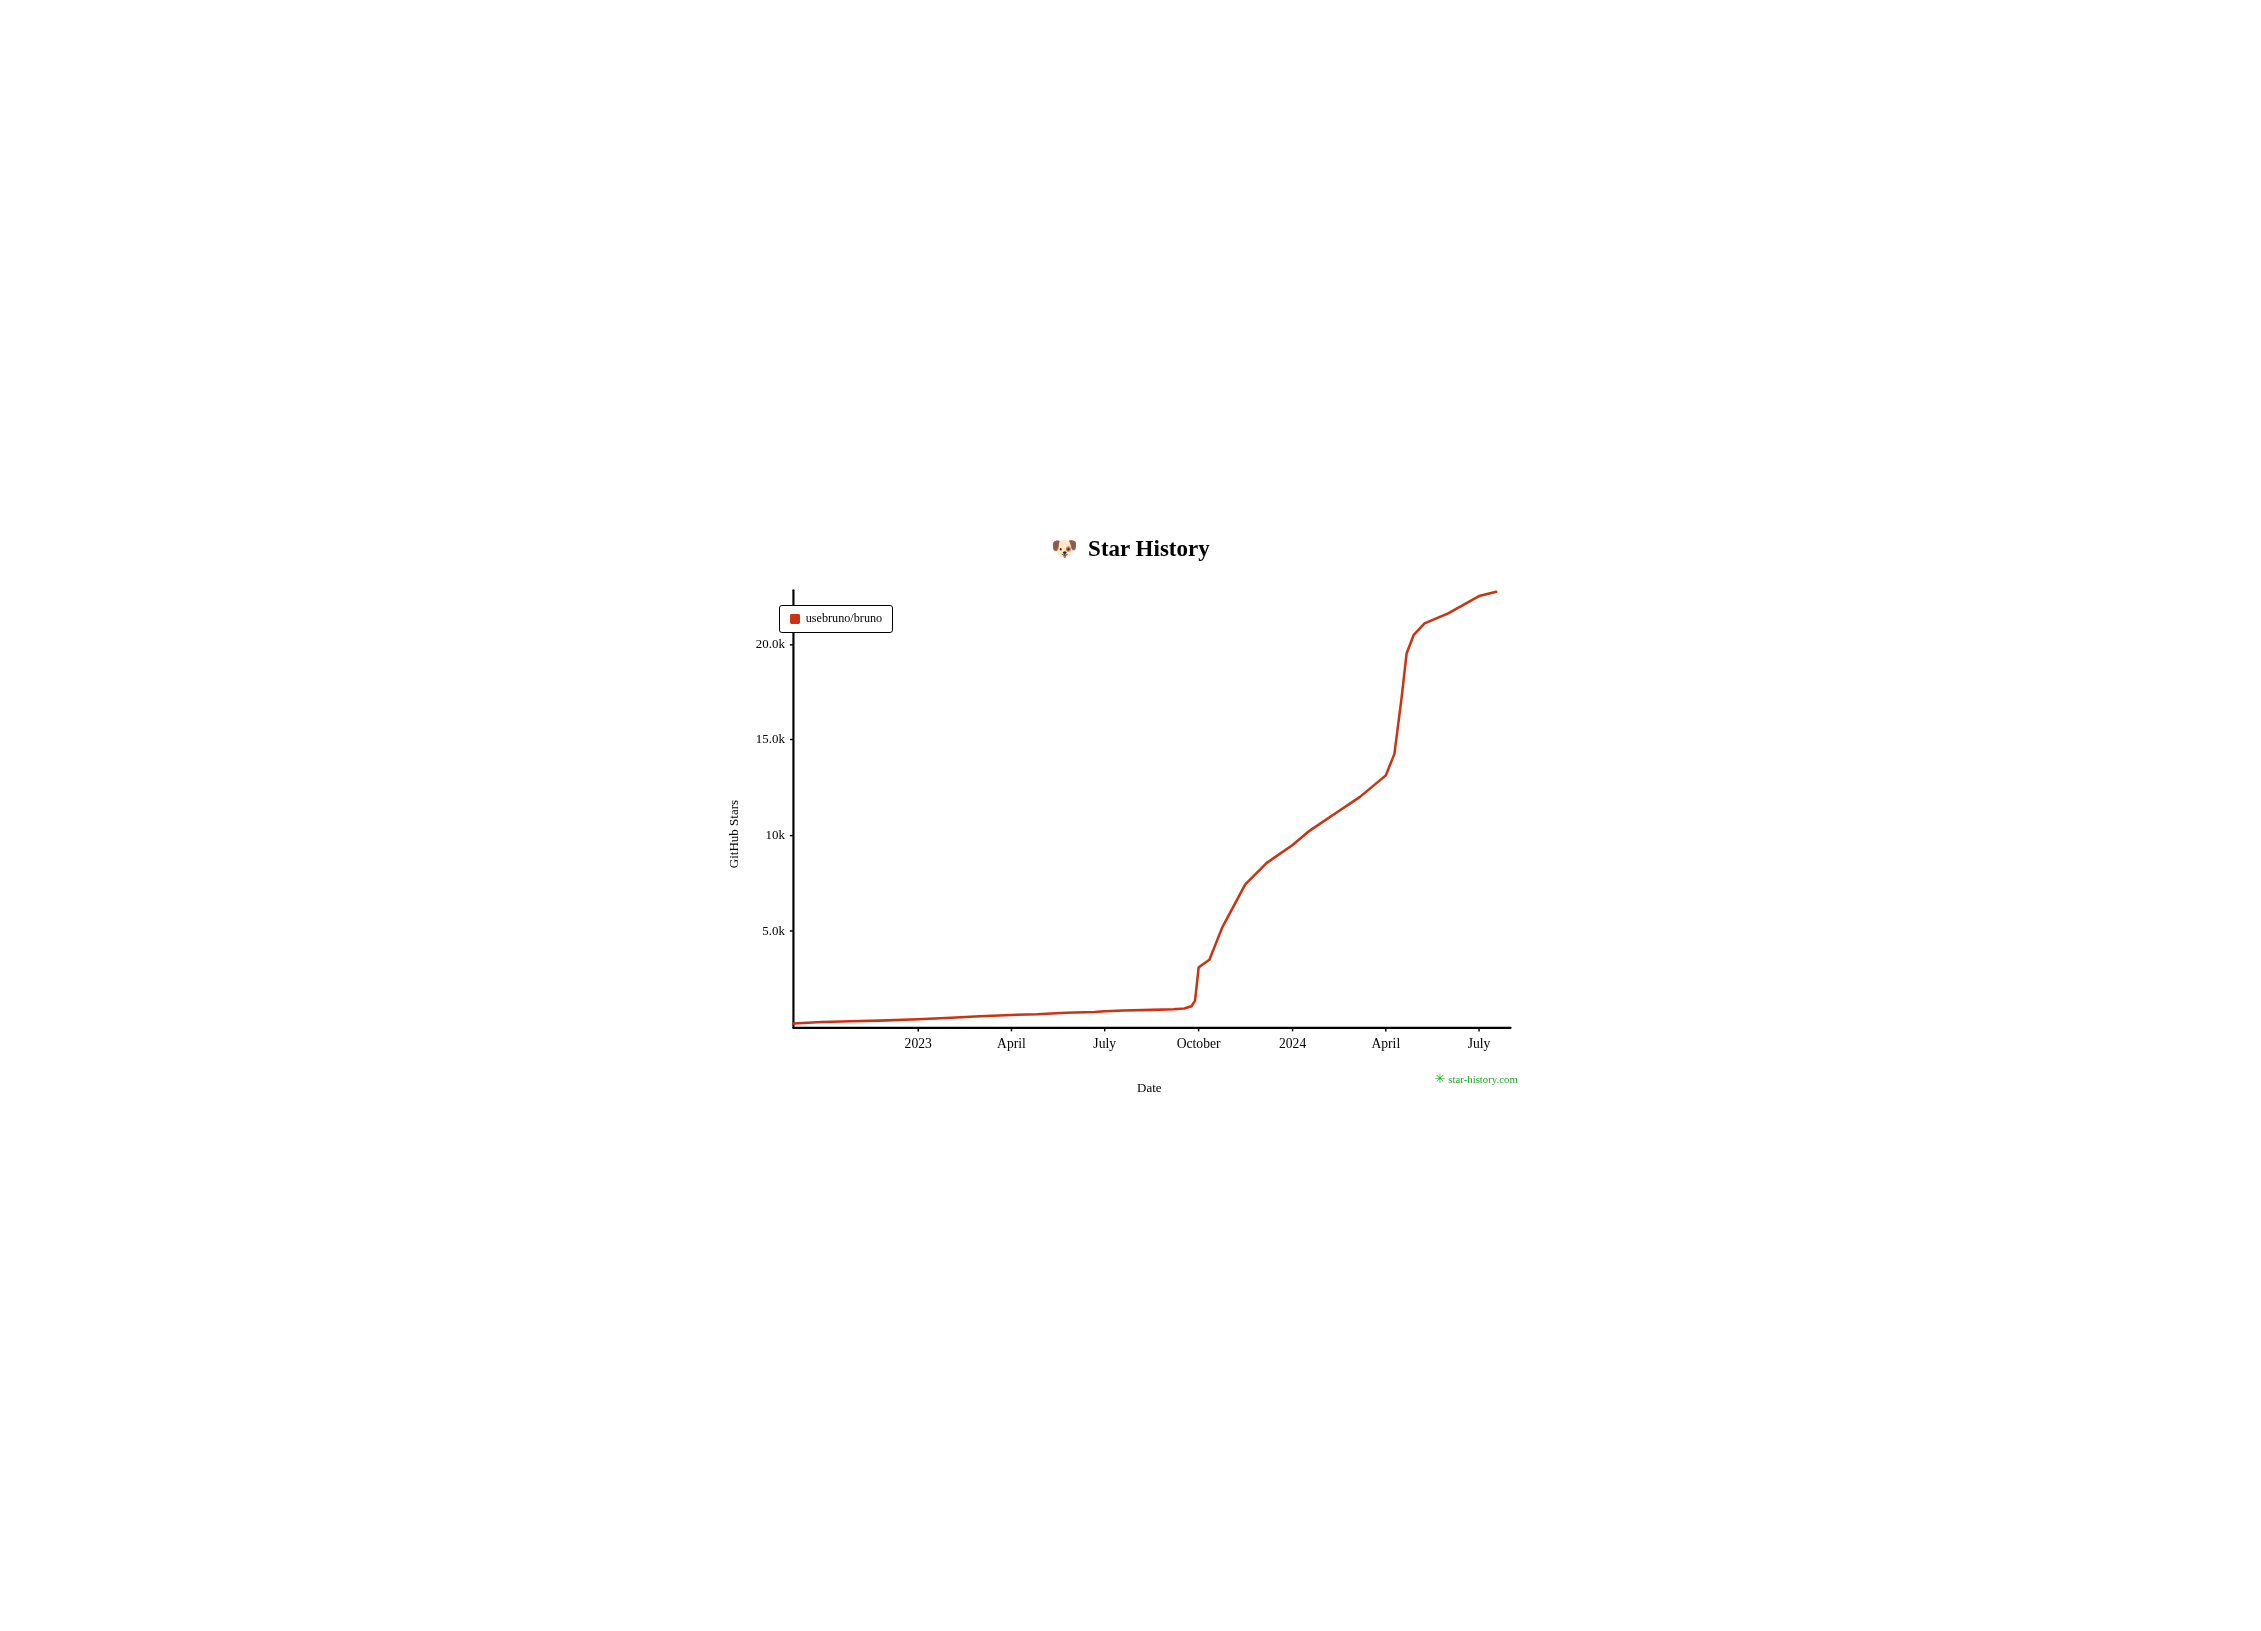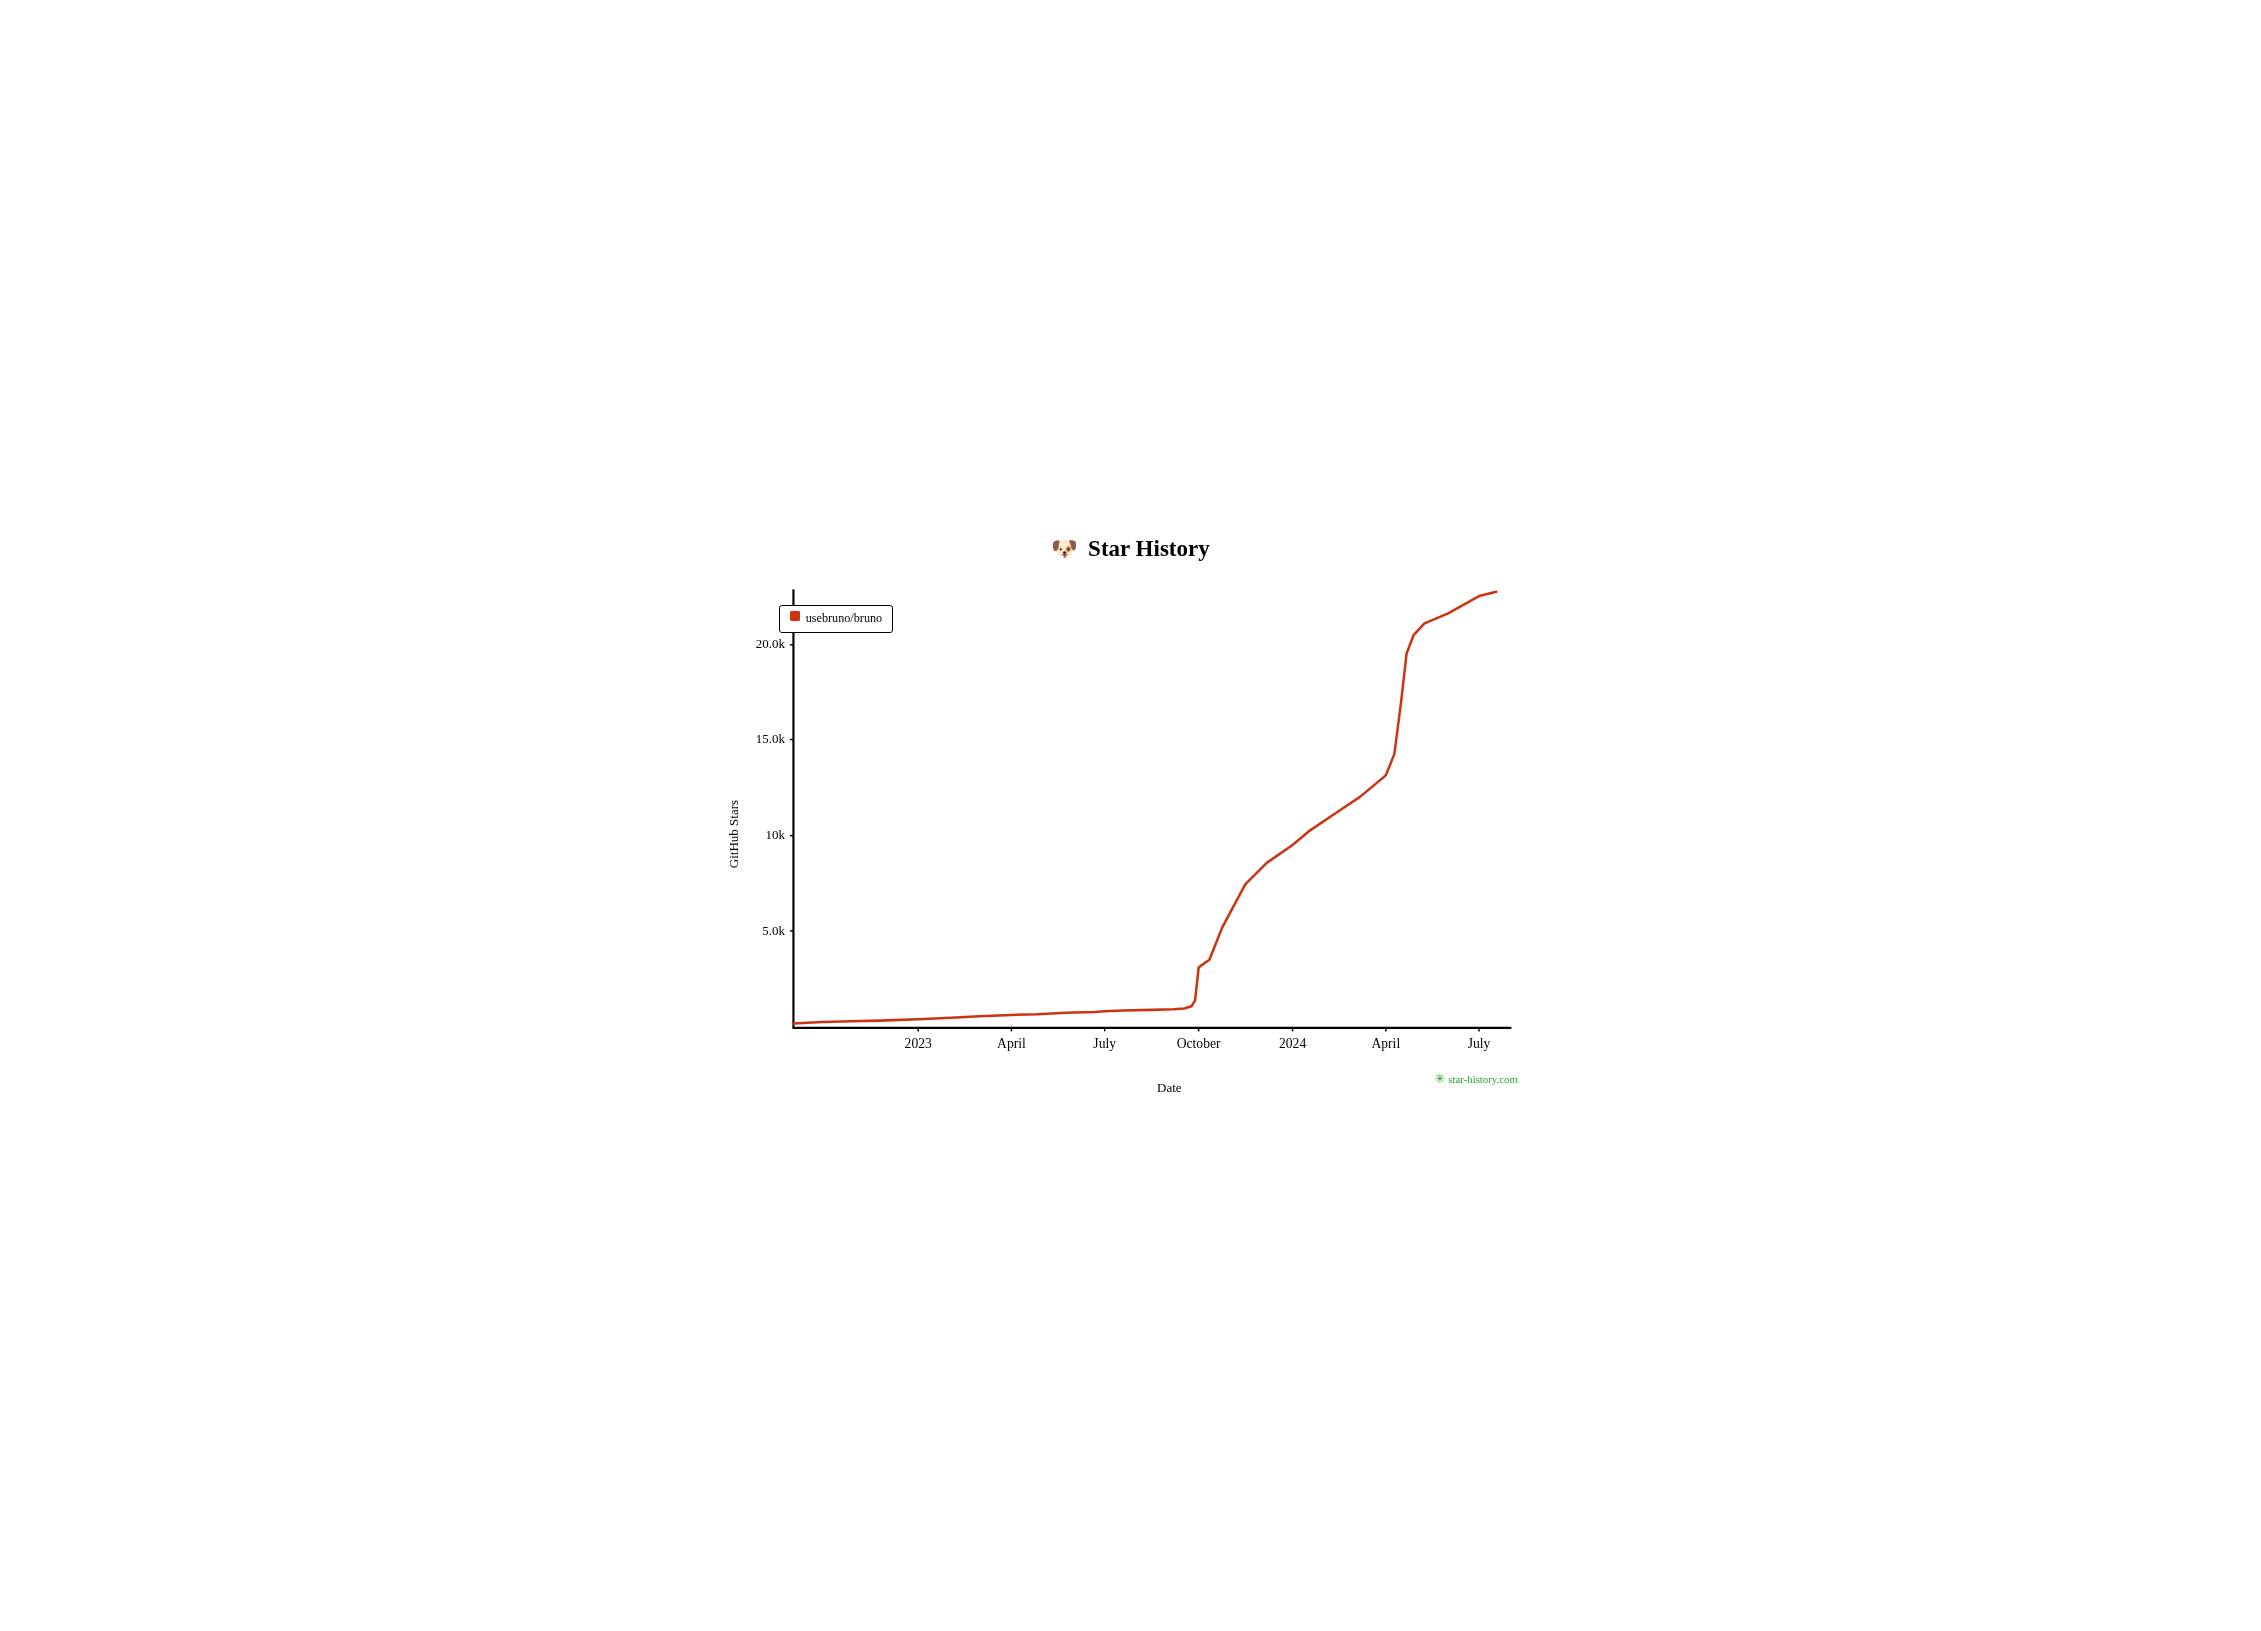--- a/index.html
+++ b/index.html
@@ -79,21 +79,21 @@
 
     .legend {
       position: absolute;
       top: 29px;
       left: 43px;
       border: 1.4px solid #000;
       border-radius: 2.9px;
       background: #fff;
       padding: 5.7px 10px;
       display: flex;
-      align-items: flex-start;
+      align-items: center;
       gap: 5.7px;
       font-size: 12.2px;
       font-family: 'Comic Sans MS', cursive;
     }
 
     .legend-color {
       width: 10px;
       height: 10px;
       background: #cc3311;
       border-radius: 1.4px;
@@ -198,21 +198,21 @@
           1036,28
           1060,22
         "></polyline>
     </svg>
 
     <div class="legend">
       <div class="legend-color"></div>
       <span>usebruno/bruno</span>
     </div>
 
-    <div class="x-axis-label" style="bottom: -3.6px; left: 421px; transform: none; font-size: 13px;">Date</div>
+    <div class="x-axis-label" style="bottom: -3.6px; left: 401px; transform: none; font-size: 13px;">Date</div>
 
     <div class="watermark">
       <span class="watermark-star">✳</span>
       <span>star-history.com</span>
     </div>
   </div>
 </div>
 
 
 </body></html>

